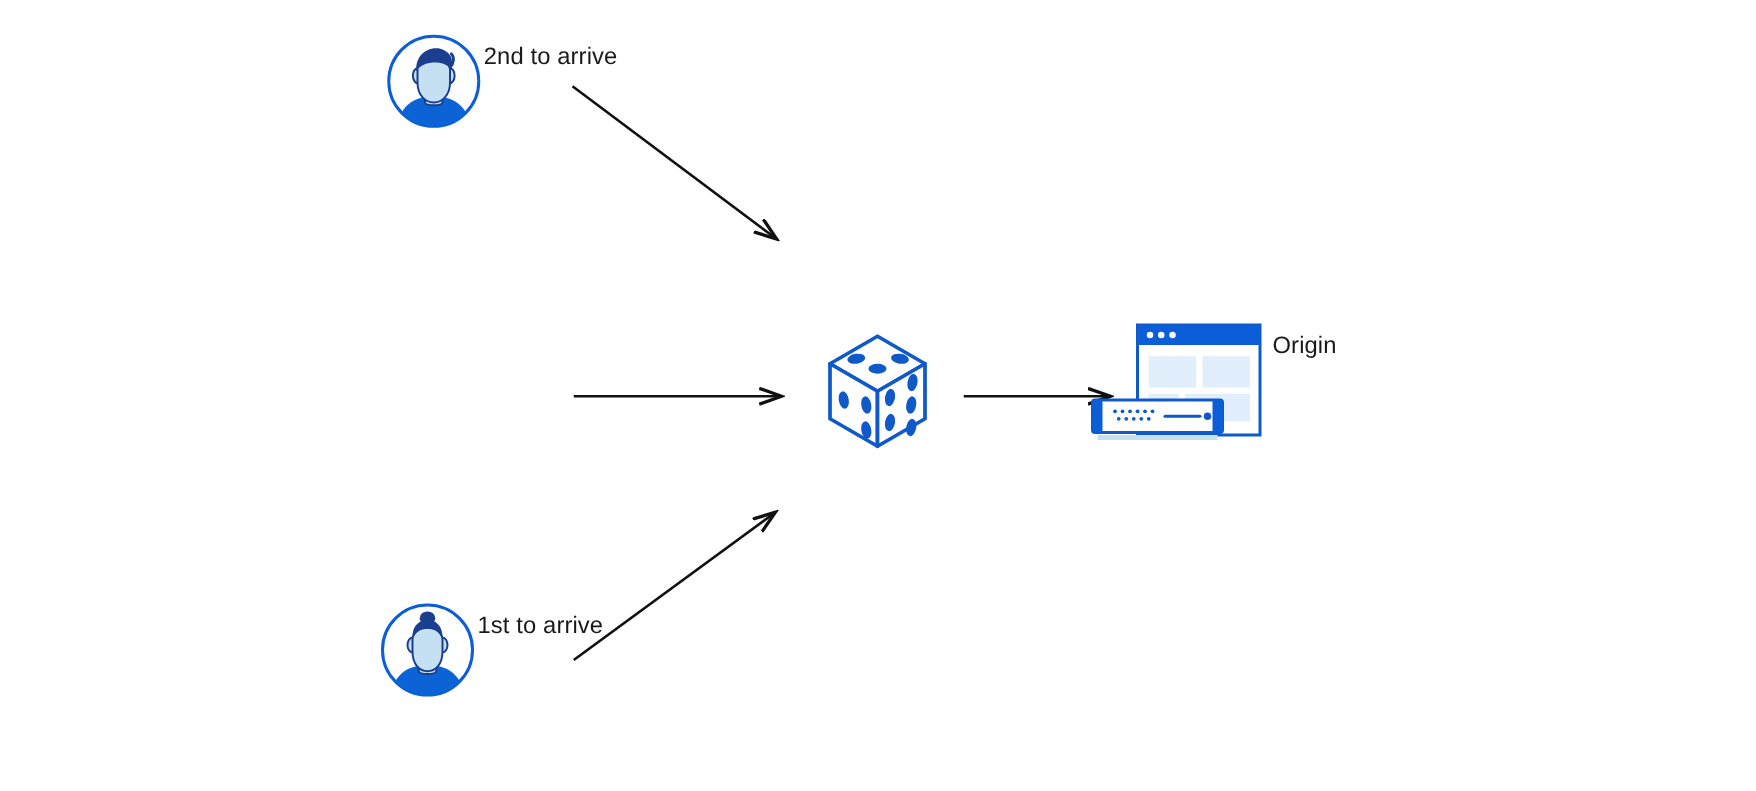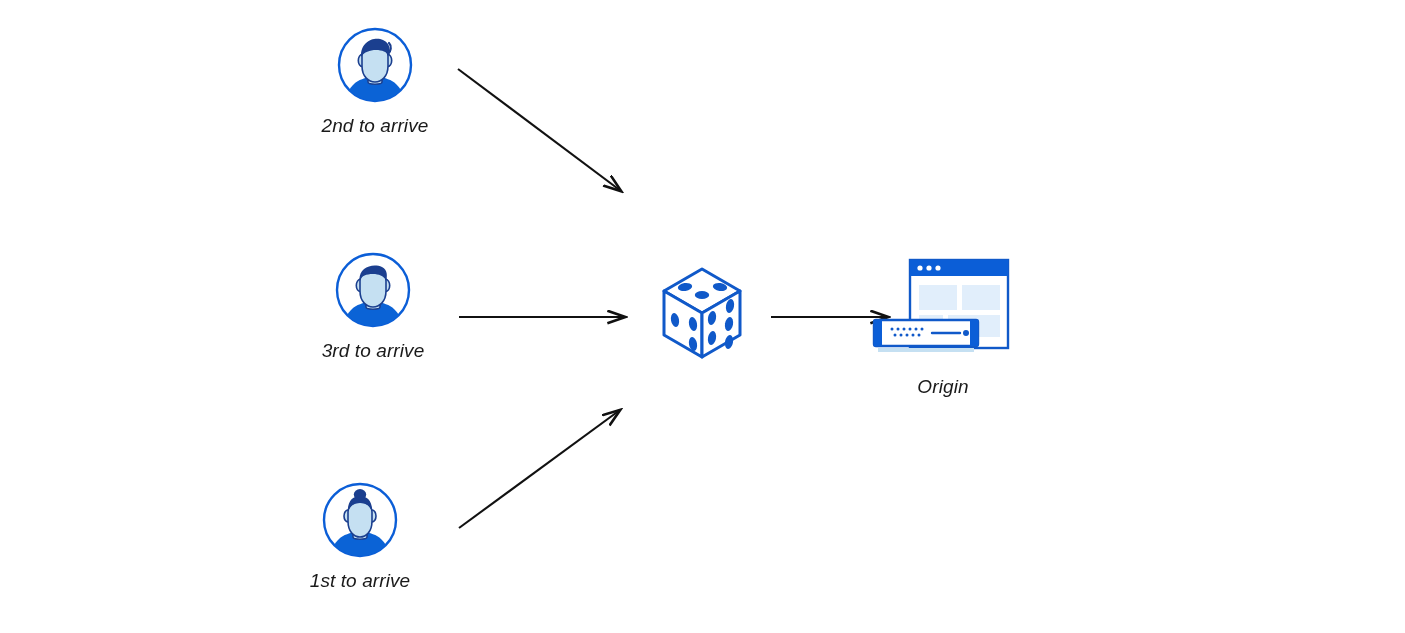--- a/index.html
+++ b/index.html
@@ -17,23 +17,22 @@
   }
   #diagram-canvas {
     position: relative;
     width: 1405px;
     height: 633px;
     background: #ffffff;
   }
   .node {
     position: absolute;
     display: flex;
-    flex-direction: column;
-    align-items: center;
-    font-style: italic;
+    flex-direction: row;
+    align-items: flex-start;
   }
   .node-icon {
     display: block;
     line-height: 0;
   }
   .node-label {
     margin-top: 10px;
     font-size: 19px;
     color: #1a1a1a;
     font-family: "Liberation Sans", sans-serif;
@@ -44,21 +43,21 @@
     position: absolute;
     left: 0;
     top: 0;
     width: 1405px;
     height: 633px;
     pointer-events: none;
   }
   
   #client-2nd  { left: 307px; top: 25px;  width: 136px; }
   #client-3rd  { left: 305px; top: 250px; width: 136px; }
-  #client-1st  { left: 292px; top: 480px; width: 136px; }
+  #client-1st  { left: 302px; top: 480px; width: 136px; }
   #lb-random   { left: 655px; top: 262px; width: 94px;  }
   #origin-node { left: 868px; top: 256px; width: 150px; }
 </style>
 </head>
 <body>
 
 <div id="diagram-canvas">
 
   <svg class="arrow-layer" viewBox="0 0 1405 633" width="1405" height="633" aria-hidden="true">
     <defs>
@@ -100,41 +99,20 @@
           <ellipse cx="52.5" cy="35.5" rx="4.2" ry="6.2" fill="#c5e0f2" stroke="#1b3f8f" stroke-width="1.6"></ellipse>
           <path d="M27,31 C27,18 53,18 53,31 L53,41 C53,52 46,57 40,57 C34,57 27,52 27,41 Z" fill="#c5e0f2" stroke="#1b3f8f" stroke-width="1.6"></path>
           <path d="M26,32 C25,16 40,11 48,15 C56,19 55,25 54,31 C52,27 47,25 41,25 C35,25 29,27 26,32 Z" fill="#1b3f8f"></path>
           <path d="M53,29 C56,26 57,21 54,18" fill="none" stroke="#1b3f8f" stroke-width="2.2" stroke-linecap="round"></path>
         </g>
       </svg>
     </span>
     <span class="node-label">2nd to arrive</span>
   </div>
 
-  <div class="node" id="client-3rd">
-    <span class="node-icon">
-      <svg width="80" height="80" viewBox="0 0 80 80">
-        <defs>
-          <clipPath id="clipB">
-              <circle cx="40" cy="40" r="36"></circle>
-            </clipPath>
-        </defs>
-        <circle cx="40" cy="40" r="36" fill="#ffffff" stroke="#0b5ed7" stroke-width="2.4"></circle>
-        <g clip-path="url(#clipB)">
-          <path d="M11,80 C11,60 24,52 40,52 C56,52 69,60 69,80 Z" fill="#0b63d6"></path>
-          <path d="M33,46 L47,46 L47,57 C47,60 33,60 33,57 Z" fill="#c5e0f2" stroke="#1b3f8f" stroke-width="1.6" stroke-linejoin="round"></path>
-          <ellipse cx="27.5" cy="35.5" rx="4.2" ry="6.2" fill="#c5e0f2" stroke="#1b3f8f" stroke-width="1.6"></ellipse>
-          <ellipse cx="52.5" cy="35.5" rx="4.2" ry="6.2" fill="#c5e0f2" stroke="#1b3f8f" stroke-width="1.6"></ellipse>
-          <path d="M27,31 C27,18 53,18 53,31 L53,41 C53,52 46,57 40,57 C34,57 27,52 27,41 Z" fill="#c5e0f2" stroke="#1b3f8f" stroke-width="1.6"></path>
-          <path d="M26.5,30 C26,17 40,13 49,17 C55,20 54,26 53.5,30 C50,26 46,24 40,24 C33,24 29,26 26.5,30 Z" fill="#1b3f8f"></path>
-        </g>
-      </svg>
-    </span>
-    <span class="node-label">3rd to arrive</span>
-  </div>
 
   <div class="node" id="client-1st">
     <span class="node-icon">
       <svg width="80" height="80" viewBox="0 0 80 80">
         <defs>
           <clipPath id="clipC">
               <circle cx="40" cy="40" r="36"></circle>
             </clipPath>
         </defs>
         <circle cx="40" cy="40" r="36" fill="#ffffff" stroke="#0b5ed7" stroke-width="2.4"></circle>

